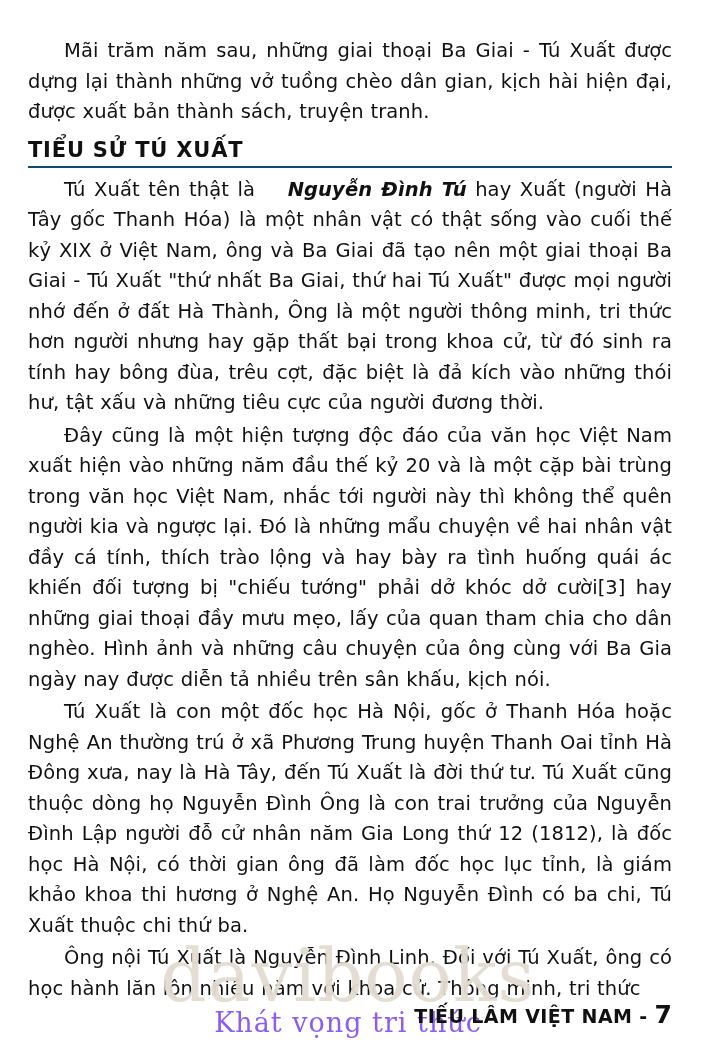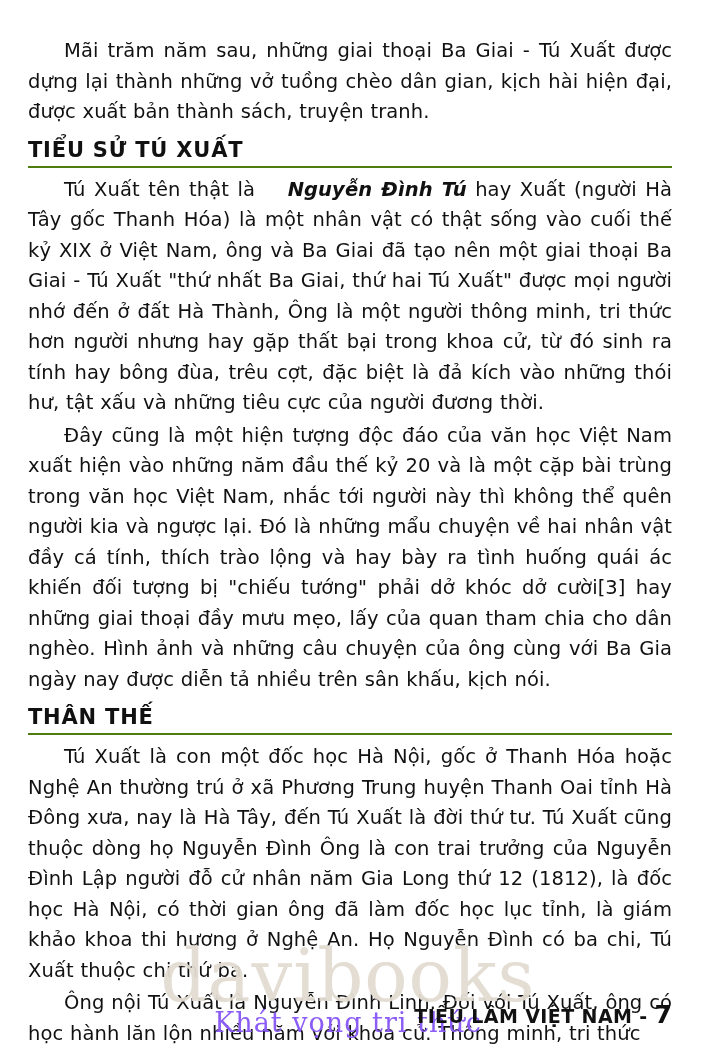--- a/index.html
+++ b/index.html
@@ -29,21 +29,21 @@
     margin: 0 0 2px 0;
     letter-spacing: 0.1px;
     word-spacing: 0.4px;
   }
   .heading {
     font-size: 21px;
     font-weight: bold;
     letter-spacing: 0.8px;
     margin: 9px 0 0 0;
     padding: 0 0 3px 0;
-    border-bottom: 2px solid #4d7c0f;
+    border-bottom: 2px solid #0c4a6e;
     line-height: 26px;
   }
   .heading + .para {
     margin-top: 7px;
   }
   .italic-name {
     font-style: italic;
     font-weight: bold;
     margin-left: 24px;
   }
@@ -97,21 +97,20 @@
 <div class="page">
 
   <p class="para">Mãi trăm năm sau, những giai thoại Ba Giai - Tú Xuất được dựng lại thành những vở tuồng chèo dân gian, kịch hài hiện đại, được xuất bản thành sách, truyện tranh.</p>
 
   <h2 class="heading">TIỂU SỬ TÚ XUẤT</h2>
 
   <p class="para"><span>Tú Xuất tên thật là </span><span class="italic-name">Nguyễn Đình Tú</span><span> hay Xuất (người Hà Tây gốc Thanh Hóa) là một nhân vật có thật sống vào cuối thế kỷ XIX ở Việt Nam, ông và Ba Giai đã tạo nên một giai thoại Ba Giai - Tú Xuất "thứ nhất Ba Giai, thứ hai Tú Xuất" được mọi người nhớ đến ở đất Hà Thành, Ông là một người thông minh, tri thức hơn người nhưng hay gặp thất bại trong khoa cử, từ đó sinh ra tính hay bông đùa, trêu cợt, đặc biệt là đả kích vào những thói hư, tật xấu và những tiêu cực của người đương thời.</span></p>
 
   <p class="para">Đây cũng là một hiện tượng độc đáo của văn học Việt Nam xuất hiện vào những năm đầu thế kỷ 20 và là một cặp bài trùng trong văn học Việt Nam, nhắc tới người này thì không thể quên người kia và ngược lại. Đó là những mẩu chuyện về hai nhân vật đầy cá tính, thích trào lộng và hay bày ra tình huống quái ác khiến đối tượng bị "chiếu tướng" phải dở khóc dở cười[3] hay những giai thoại đầy mưu mẹo, lấy của quan tham chia cho dân nghèo. Hình ảnh và những câu chuyện của ông cùng với Ba Gia ngày nay được diễn tả nhiều trên sân khấu, kịch nói.</p>
 
-  <h2 class="heading">THÂN THẾ</h2>
 
   <p class="para">Tú Xuất là con một đốc học Hà Nội, gốc ở Thanh Hóa hoặc Nghệ An thường trú ở xã Phương Trung huyện Thanh Oai tỉnh Hà Đông xưa, nay là Hà Tây, đến Tú Xuất là đời thứ tư. Tú Xuất cũng thuộc dòng họ Nguyễn Đình Ông là con trai trưởng của Nguyễn Đình Lập người đỗ cử nhân năm Gia Long thứ 12 (1812), là đốc học Hà Nội, có thời gian ông đã làm đốc học lục tỉnh, là giám khảo khoa thi hương ở Nghệ An. Họ Nguyễn Đình có ba chi, Tú Xuất thuộc chi thứ ba.</p>
 
   <p class="para">Ông nội Tú Xuất là Nguyễn Đình Linh. Đối với Tú Xuất, ông có học hành lăn lộn nhiều năm với khoa cử. Thông minh, tri thức</p>
 
 </div>
 
 <div class="watermark">
   <div class="wm-main">davibooks</div>
   <div class="wm-sub">Khát vọng tri thức</div>

